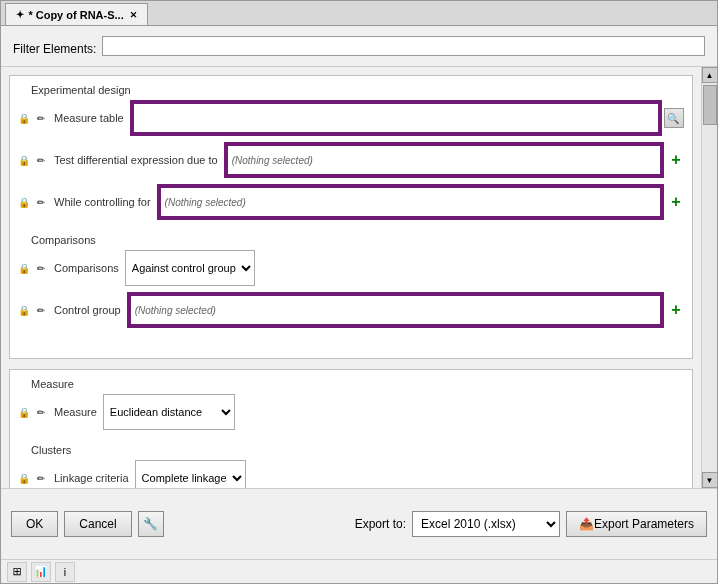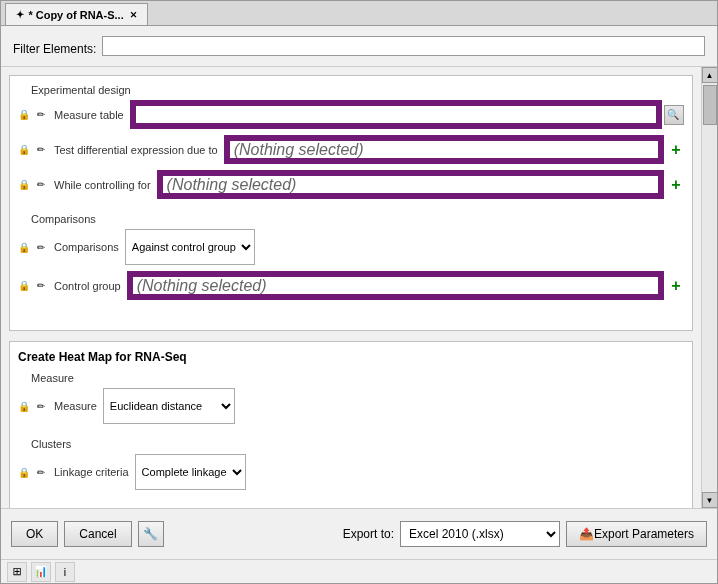--- a/index.html
+++ b/index.html
@@ -138,24 +138,24 @@
 
     .row-label {
       font-size: 11px;
       color: #333;
       white-space: nowrap;
       margin-right: 6px;
     }
 
     .row-input {
       flex: 1;
-      height: 29px;
-      border: 6px solid #701a75;
+      height: 36px;
+      border: 4px solid #701a75;
       background: white;
-      font-size: 16px;
+      font-size: 10px;
       padding: 2px 4px;
       color: #555;
     }
 
     .row-input.placeholder-text {
       color: #666;
       font-style: italic;
     }
 
     .browse-btn {
@@ -191,21 +191,21 @@
       background: white;
       font-size: 11px;
       padding: 1px 2px;
       cursor: pointer;
     }
 
     
     .bottom-bar {
       background: #f0f0f0;
       border-top: 1px solid #ccc;
-      padding: 12px 10px;
+      padding: 22px 10px;
       display: flex;
       align-items: center;
     }
 
     .btn {
       height: 26px;
       padding: 0 14px;
       border: 1px solid #888;
       background: linear-gradient(to bottom, #f5f5f5, #dcdcdc);
       font-size: 12px;
@@ -235,21 +235,21 @@
       font-size: 12px;
       margin-right: 6px;
     }
 
     .export-select {
       height: 26px;
       border: 1px solid #888;
       background: white;
       font-size: 12px;
       padding: 0 4px;
-      width: 160px;
+      width: 148px;
     }
 
     .export-btn {
       height: 26px;
       padding: 0 12px;
       border: 1px solid #888;
       background: linear-gradient(to bottom, #f5f5f5, #dcdcdc);
       font-size: 12px;
       cursor: pointer;
       display: flex;
@@ -396,21 +396,20 @@
           </div>
           <span class="row-label">Control group</span>
           <input class="row-input placeholder-text" type="text" value="(Nothing selected)" style="flex: 1 1 0%;">
           <span class="add-btn">+</span>
         </div>
 
         <div style="height:16px;"></div>
       </div>
 
       <div class="section">
-        <div class="section-title">Create Heat Map for RNA-Seq</div>
 
         <div class="sub-section-title">Measure</div>
 
         <div class="form-row">
           <div class="row-icons">
             <span class="lock-icon">🔒</span>
             <span class="edit-icon">✏</span>
           </div>
           <span class="row-label">Measure</span>
           <select class="select-dropdown">

